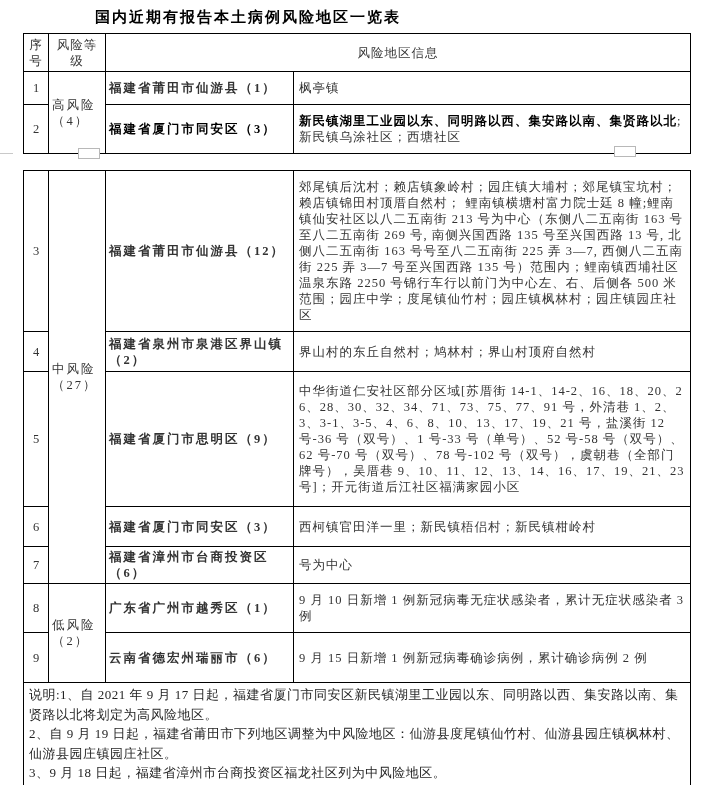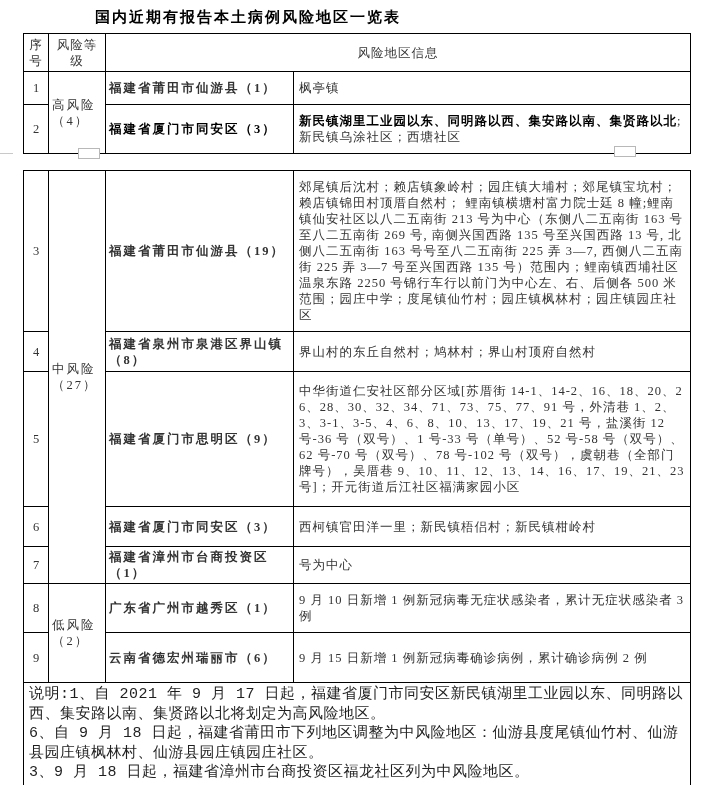--- a/index.html
+++ b/index.html
@@ -25,22 +25,22 @@
     padding:2px 3px;vertical-align:middle;
     overflow:hidden;
   }
   td.seq{ text-align:center; letter-spacing:0; }
   td.level{ letter-spacing:2px; }
   td.region{ text-align:left; letter-spacing:2px; word-break:break-all;font-weight:bold; }
   td.info{ text-align:left; letter-spacing:1px; word-break:break-all; padding:8px 5px; }
   td.hdr{ text-align:center; letter-spacing:1px; color:#333; }
   .bold{ font-weight:bold; color:#000; }
   .notes-cell{
-    font-family:Liberation Mono, monospace;
-    font-size:15px;line-height:19.5px;color:#1f1f1f;
+    font-family:Liberation Serif, serif;
+    font-size:13px;line-height:19.5px;color:#1f1f1f;
     letter-spacing:0.5px;text-align:left;vertical-align:top;
     padding:2px 5px;word-break:break-all;
   }
   .footer{
     margin:10px 0 0 315px;
     font-size:13px;letter-spacing:1px;color:#333;
     white-space:nowrap;
   }
   
   .break-mark{
@@ -100,60 +100,60 @@
       <col style="width:188px">
       <col style="width:397px">
   </colgroup>
   <tbody>
       <tr style="height:143px">
     <td class="seq">3</td>
     <td class="level" rowspan="5">
       <div>中风险</div>
       <div>（27）</div>
     </td>
-    <td class="region">福建省莆田市仙游县（19）</td>
+    <td class="region">福建省莆田市仙游县（12）</td>
     <td class="info">郊尾镇后沈村；赖店镇象岭村；园庄镇大埔村；郊尾镇宝坑村；赖店镇锦田村顶厝自然村； 鲤南镇横塘村富力院士廷 8 幢;鲤南镇仙安社区以八二五南街 213 号为中心（东侧八二五南街 163 号至八二五南街 269 号, 南侧兴国西路 135 号至兴国西路 13 号, 北侧八二五南街 163 号号至八二五南街 225 弄 3—7, 西侧八二五南街 225 弄 3—7 号至兴国西路 135 号）范围内；鲤南镇西埔社区温泉东路 2250 号锦行车行以前门为中心左、右、后侧各 500 米范围；园庄中学；度尾镇仙竹村；园庄镇枫林村；园庄镇园庄社区</td>
   </tr>
   <tr style="height:40px">
     <td class="seq">4</td>
-    <td class="region">福建省泉州市泉港区界山镇（8）</td>
+    <td class="region">福建省泉州市泉港区界山镇（2）</td>
     <td class="info">界山村的东丘自然村；鸠林村；界山村顶府自然村</td>
   </tr>
   <tr style="height:135px">
     <td class="seq">5</td>
     <td class="region">福建省厦门市思明区（9）</td>
     <td class="info">中华街道仁安社区部分区域[苏厝街 14-1、14-2、16、18、20、26、28、30、32、34、71、73、75、77、91 号，外清巷 1、2、3、3-1、3-5、4、6、8、10、13、17、19、21 号，盐溪街 12 号-36 号（双号）、1 号-33 号（单号）、52 号-58 号（双号）、62 号-70 号（双号）、78 号-102 号（双号），虞朝巷（全部门牌号），吴厝巷 9、10、11、12、13、14、16、17、19、21、23 号]；开元街道后江社区福满家园小区</td>
   </tr>
   <tr style="height:40px">
     <td class="seq">6</td>
     <td class="region">福建省厦门市同安区（3）</td>
     <td class="info">西柯镇官田洋一里；新民镇梧侣村；新民镇柑岭村</td>
   </tr>
   <tr style="height:35px">
     <td class="seq">7</td>
-    <td class="region">福建省漳州市台商投资区（1）</td>
+    <td class="region">福建省漳州市台商投资区（6）</td>
     <td class="info">号为中心</td>
   </tr>
   <tr style="height:45px">
     <td class="seq">8</td>
     <td class="level" rowspan="2">
       <div>低风险</div>
       <div>（2）</div>
     </td>
     <td class="region">广东省广州市越秀区（1）</td>
     <td class="info">9 月 10 日新增 1 例新冠病毒无症状感染者，累计无症状感染者 3 例</td>
   </tr>
   <tr style="height:50px">
     <td class="seq">9</td>
     <td class="region">云南省德宏州瑞丽市（6）</td>
     <td class="info">9 月 15 日新增 1 例新冠病毒确诊病例，累计确诊病例 2 例</td>
   </tr>
   <tr style="height:96px">
     <td class="notes-cell" colspan="4">
       <div>说明:1、自 2021 年 9 月 17 日起，福建省厦门市同安区新民镇湖里工业园以东、同明路以西、集安路以南、集贤路以北将划定为高风险地区。</div>
-      <div>6、自 9 月 18 日起，福建省莆田市下列地区调整为中风险地区：仙游县度尾镇仙竹村、仙游县园庄镇枫林村、仙游县园庄镇园庄社区。</div>
+      <div>2、自 9 月 19 日起，福建省莆田市下列地区调整为中风险地区：仙游县度尾镇仙竹村、仙游县园庄镇枫林村、仙游县园庄镇园庄社区。</div>
       <div>3、9 月 18 日起，福建省漳州市台商投资区福龙社区列为中风险地区。</div>
     </td>
   </tr>
 </tbody>
   </table>
 
 <div class="footer">注：本表统计截至 2021 年 9 月 18 日 13 时 30 分</div>
 
 </body></html>

